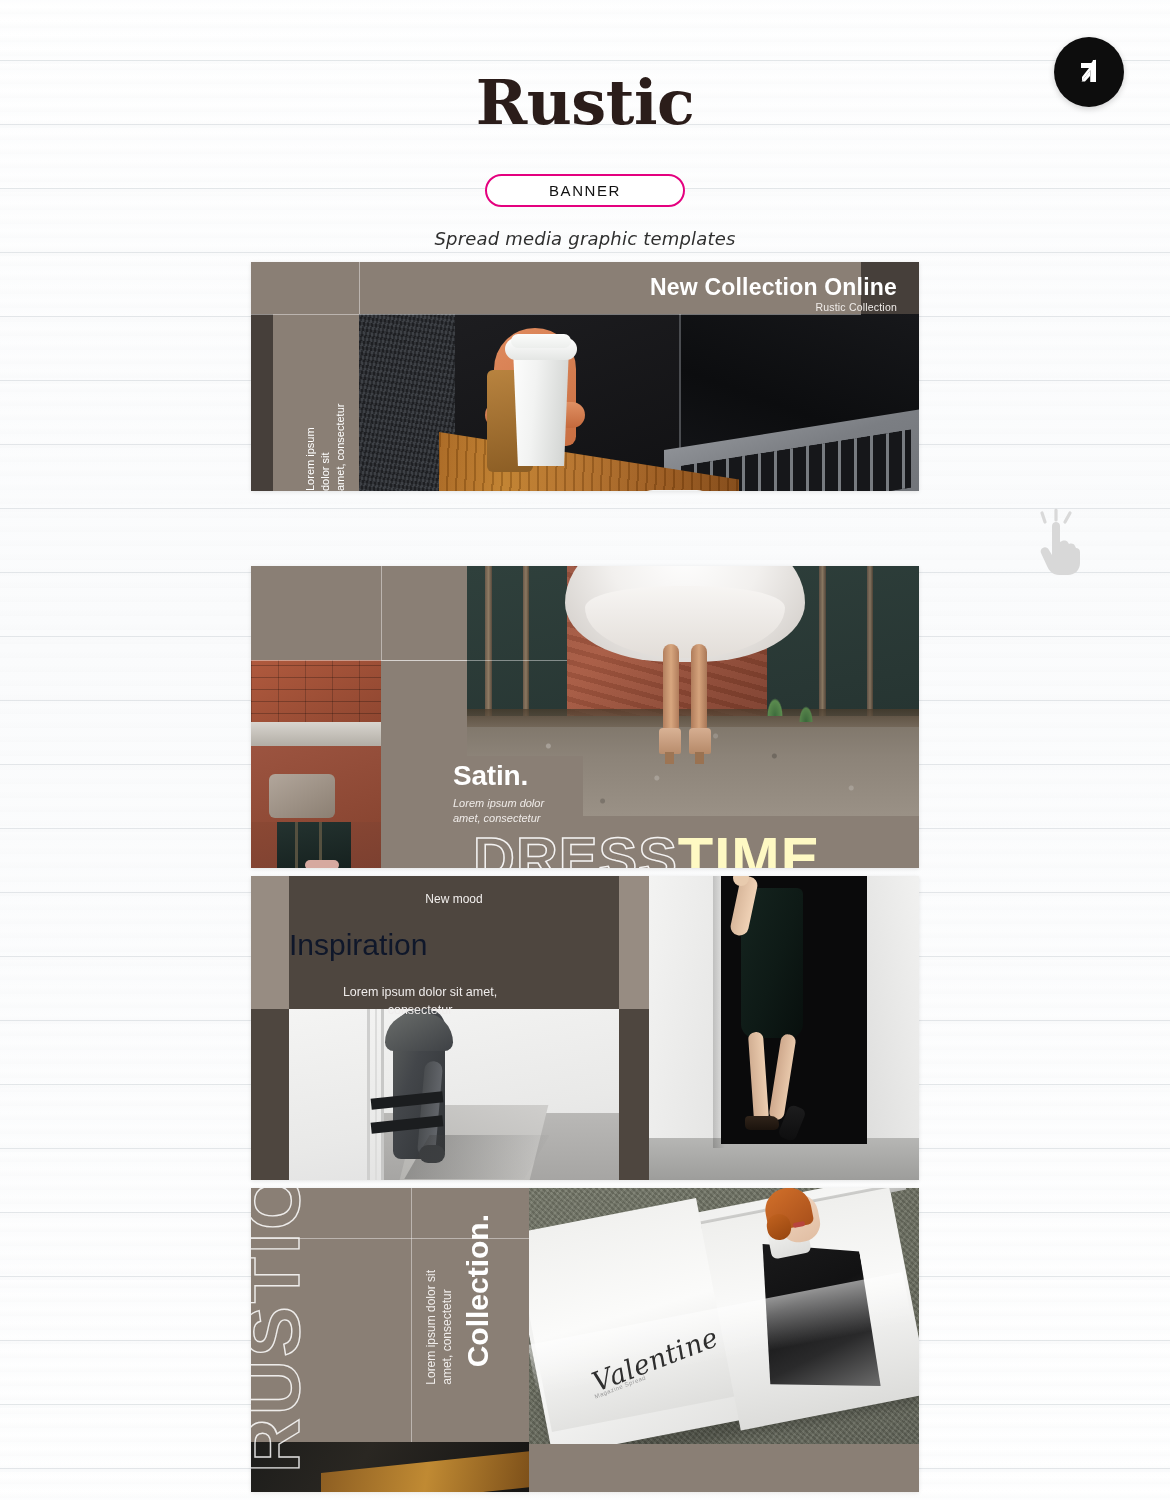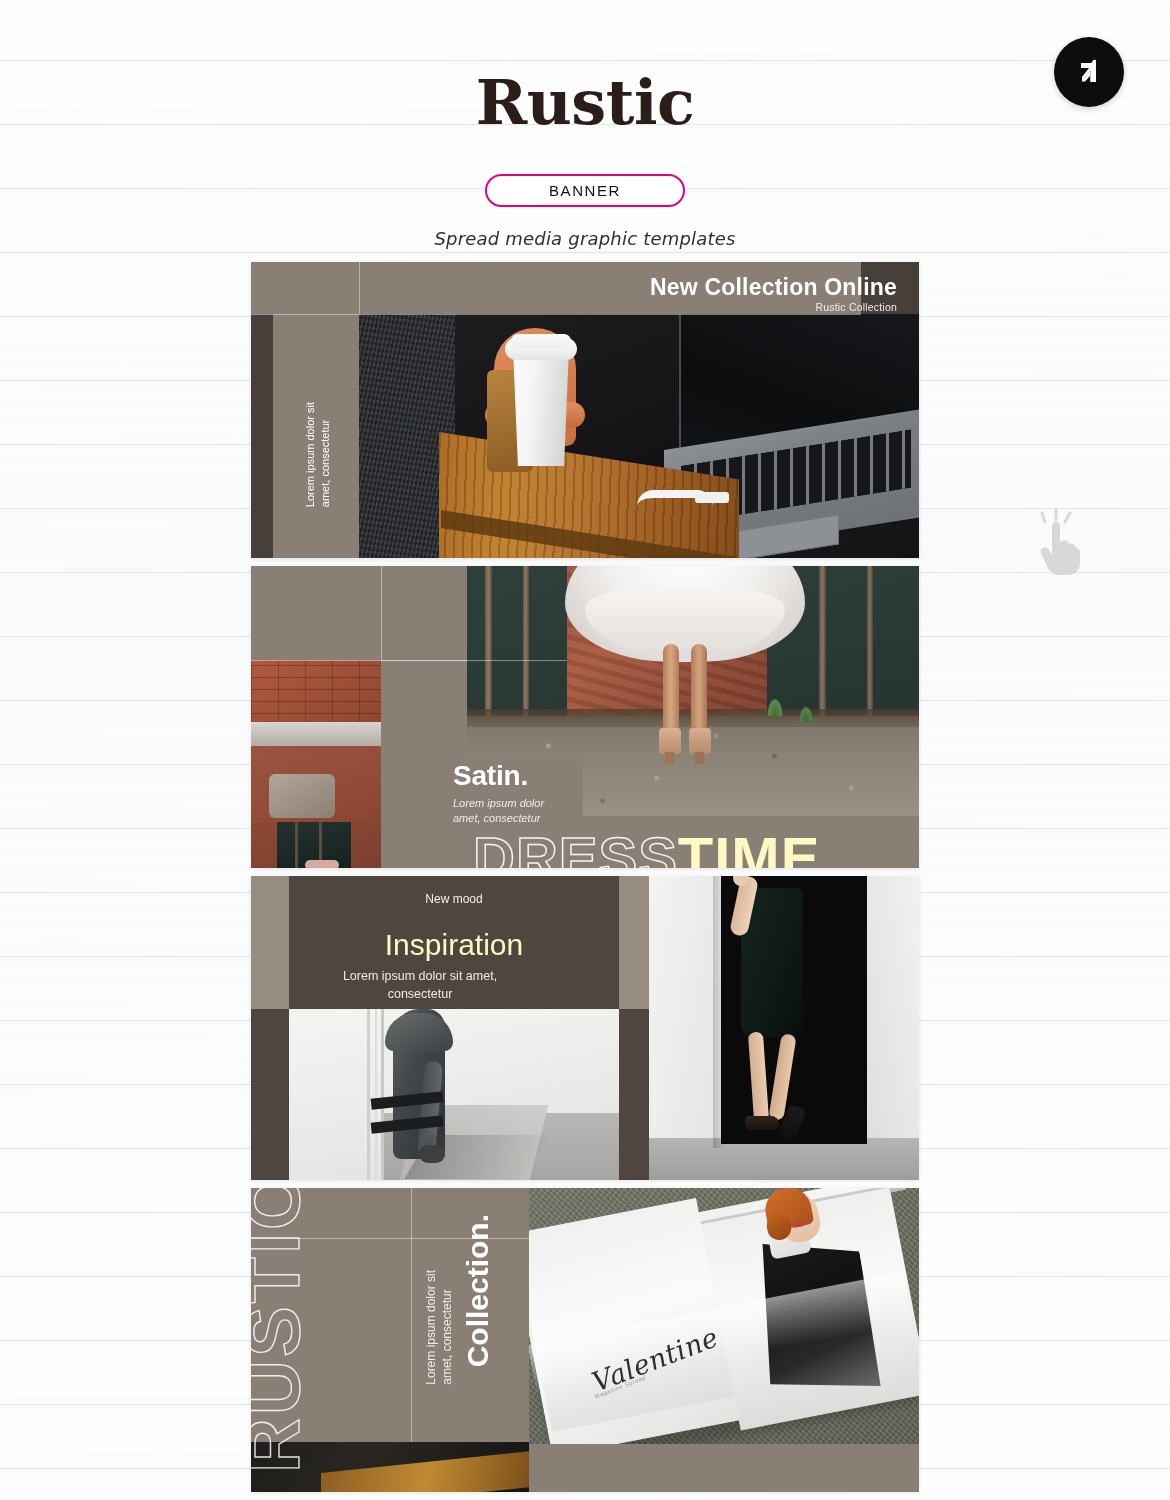--- a/index.html
+++ b/index.html
@@ -98,21 +98,21 @@
 
   
   .banner {
     position: absolute;
     left: 251px;
     width: 668px;
     overflow: hidden;
     background: #8a7f75;
     box-shadow: 0 1px 4px rgba(0,0,0,0.10);
   }
-  #banner-1 { top: 262px;  height: 296px; }
+  #banner-1 { top: 262px;  height: 229px; }
   #banner-2 { top: 566px;  height: 302px; }
   #banner-3 { top: 876px;  height: 304px; }
   #banner-4 { top: 1188px; height: 304px; }
 
   .layer { position: absolute; }
   .ph { position: absolute; overflow: hidden; }
   .ph > .sky, .ph > .obj { position: absolute; }
 
   .gridline-v { position: absolute; width: 1px; background: rgba(255,255,255,0.42); }
   .gridline-h { position: absolute; height: 1px; background: rgba(255,255,255,0.42); }
@@ -135,21 +135,21 @@
   .b2-title { position:absolute; font-size: 28px; font-weight:600; color:#fff; letter-spacing:-0.2px; }
   .b2-sub   { position:absolute; font-size: 11px; color:#efebe8; line-height:1.35; white-space:pre-line;font-style:italic; }
   .b2-big   { position:absolute; font-size: 58px; font-weight:700; letter-spacing:1px; white-space:nowrap; }
   .b2-big .outline {
     color: transparent;
     -webkit-text-stroke: 1.5px rgba(255,255,255,0.9);
   }
   .b2-big .solid { color:#fef9c3; }
 
   .b3-kicker { position:absolute; width:100%; text-align:center; font-size:12px; color:#f2efed; }
-  .b3-title  { position:absolute; width:100%; text-align:center; font-size:30px; font-weight:400; color:#fef9c3; }
+  .b3-title  { position:absolute; width:100%; font-size:30px; font-weight:400; color:#0f172a; }
   .b3-sub    { position:absolute; width:100%; text-align:center; font-size:12.5px; color:#efeceb; line-height:1.4; white-space:pre-line; }
 
   .b4-title { font-size: 30px; font-weight: 700; color:#fff; letter-spacing:0px; }
   .b4-sub   { font-size: 12px; color:#f1eeec; line-height:1.35; }
   .b4-rustic {
     position:absolute;
     writing-mode: vertical-rl;
     transform: rotate(180deg);
     font-size: 76px;
     font-weight: 700;
@@ -478,21 +478,21 @@
     <div class="layer taupe2" style="left:368px; top:0; width:30px; height:133px;"></div>
 
     <div class="layer dark2" style="left:0; top:133px; width:38px; height:171px;"></div>
 
     <div class="layer dark2" style="left:368px; top:133px; width:30px; height:171px;"></div>
 
     <div class="layer taupe2" style="left:0; top:0; width:38px; height:133px;"></div>
 
     <div class="b3-kicker" style="left:38px; top:16px; width:330px;">New mood</div>
     <div class="b3-title" style="left:38px; top:52px; width:330px;">Inspiration</div>
-    <div class="b3-sub" style="left:38px; top:92px; width:262px;">Lorem ipsum dolor sit amet,
+    <div class="b3-sub" style="left:38px; top:108px; width:262px;">Lorem ipsum dolor sit amet,
 consectetur</div>
   </div>
 
   <div class="banner" id="banner-4">
 
     <div class="layer taupe" style="inset:0;"></div>
 
     <div class="ph" style="left:278px; top:0; width:390px; height:256px;">
 
       <div class="obj" style="inset:0; background:linear-gradient(160deg,#787b6c 0%,#6e7163 45%,#63665a 100%);"></div>

